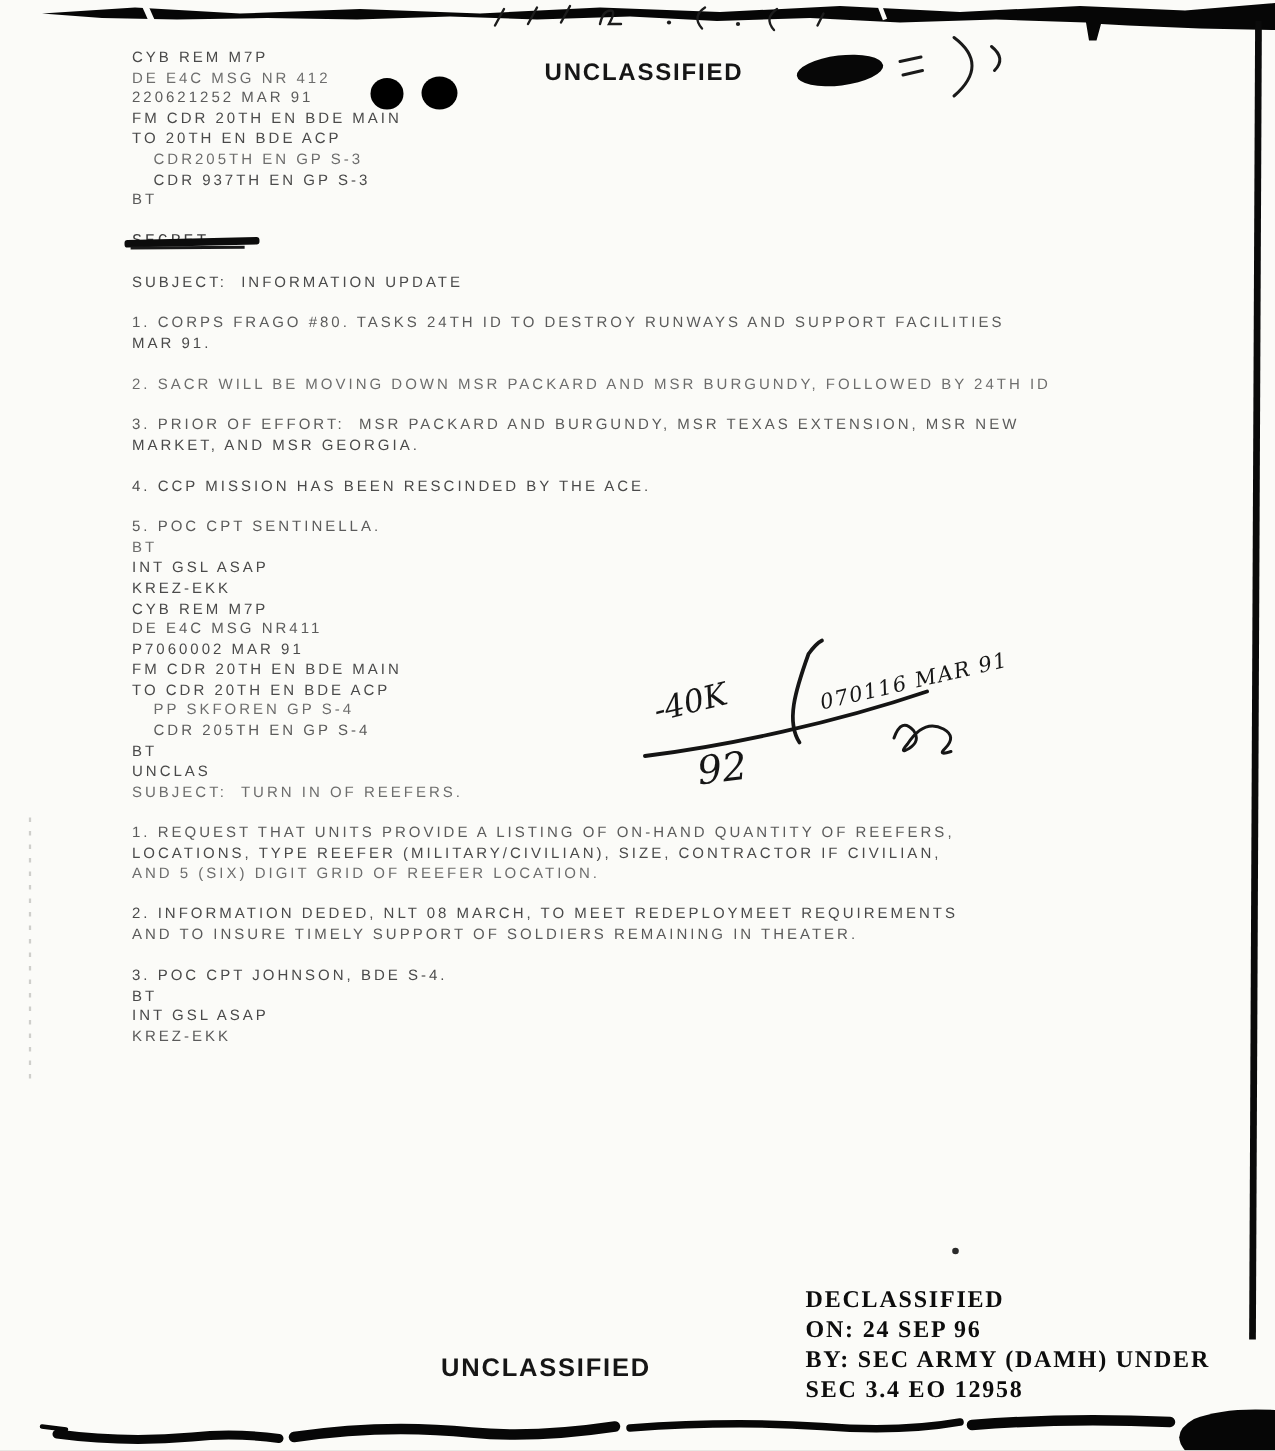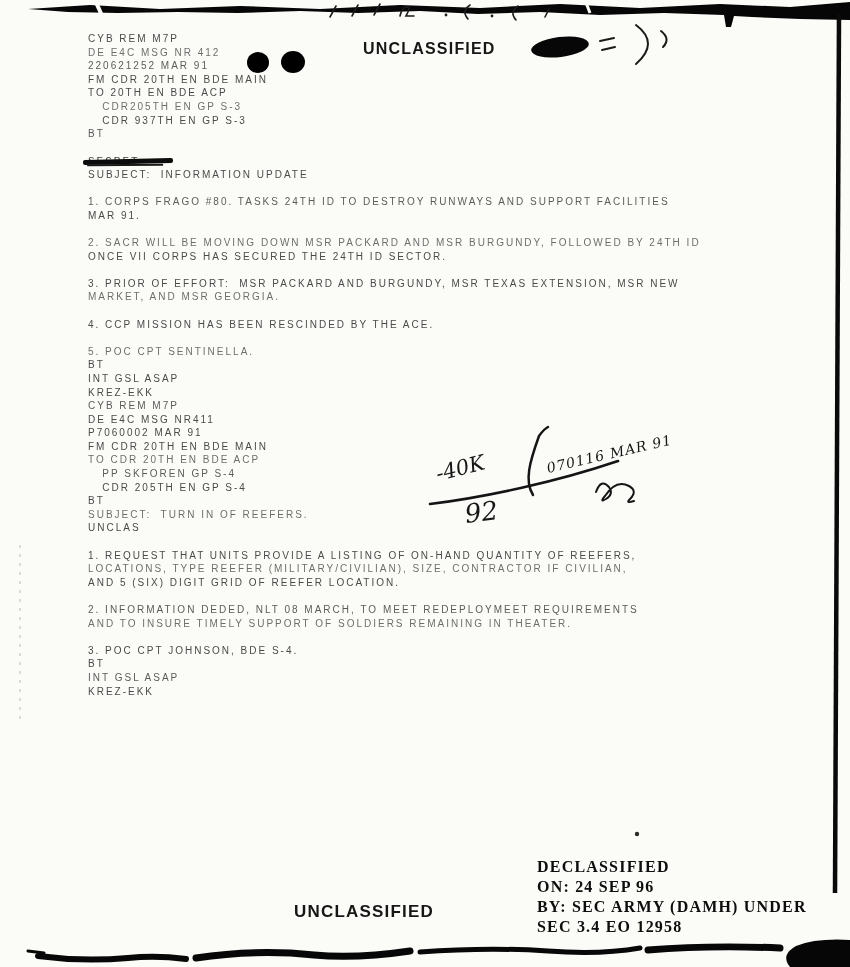--- a/index.html
+++ b/index.html
@@ -16,21 +16,21 @@
   .typed {
     position:absolute;
     font-family:Liberation Sans, sans-serif;
     font-size:10px; letter-spacing:2px; color:#4a4a4a;
     filter: blur(0.3px);
   }
   .typed .gen-line { height:13.6px; white-space:pre; }
   .typed .gen-line:nth-child(4n+2){ opacity:.8; }
   .typed .gen-line:nth-child(5n+3){ opacity:.9; }
   .block-a { left:88px; top:33px; }
-  .block-b { left:88px; top:169px; }
+  .block-b { left:88px; top:183px; }
   
   .secret-line {
     position:absolute; left:88px; top:155px; height:13.6px;
     font-family:"Liberation Mono","DejaVu Sans Mono",monospace;
     font-size:11px; letter-spacing:2px; color:#3d3d3d; filter:blur(.3px);
   }
   .scribble {
     position:absolute; left:-5px; top:4px; width:90px; height:5px;
     background:#0c0c0c; transform:rotate(-1.4deg); border-radius:2px;
   }
@@ -130,41 +130,40 @@
     <span class="scribble"></span>
   </div>
 
   <div class="typed block-b">
       <div class="gen-line">SUBJECT:  INFORMATION UPDATE</div>
       <div class="gen-line"></div>
       <div class="gen-line">1. CORPS FRAGO #80. TASKS 24TH ID TO DESTROY RUNWAYS AND SUPPORT FACILITIES</div>
       <div class="gen-line">MAR 91.</div>
       <div class="gen-line"></div>
       <div class="gen-line">2. SACR WILL BE MOVING DOWN MSR PACKARD AND MSR BURGUNDY, FOLLOWED BY 24TH ID</div>
-      <div class="gen-line">ONCE VII CORPS HAS SECURED THE 24TH ID SECTOR.</div>
       <div class="gen-line"></div>
       <div class="gen-line">3. PRIOR OF EFFORT:  MSR PACKARD AND BURGUNDY, MSR TEXAS EXTENSION, MSR NEW</div>
       <div class="gen-line">MARKET, AND MSR GEORGIA.</div>
       <div class="gen-line"></div>
       <div class="gen-line">4. CCP MISSION HAS BEEN RESCINDED BY THE ACE.</div>
       <div class="gen-line"></div>
       <div class="gen-line">5. POC CPT SENTINELLA.</div>
       <div class="gen-line">BT</div>
       <div class="gen-line">INT GSL ASAP</div>
       <div class="gen-line">KREZ-EKK</div>
       <div class="gen-line">CYB REM M7P</div>
       <div class="gen-line">DE E4C MSG NR411</div>
       <div class="gen-line">P7060002 MAR 91</div>
       <div class="gen-line">FM CDR 20TH EN BDE MAIN</div>
       <div class="gen-line">TO CDR 20TH EN BDE ACP</div>
       <div class="gen-line">   PP SKFOREN GP S-4</div>
       <div class="gen-line">   CDR 205TH EN GP S-4</div>
       <div class="gen-line">BT</div>
+      <div class="gen-line">UNCLAS</div>
       <div class="gen-line">SUBJECT:  TURN IN OF REEFERS.</div>
-      <div class="gen-line">UNCLAS</div>
       <div class="gen-line"></div>
       <div class="gen-line">1. REQUEST THAT UNITS PROVIDE A LISTING OF ON-HAND QUANTITY OF REEFERS,</div>
       <div class="gen-line">LOCATIONS, TYPE REEFER (MILITARY/CIVILIAN), SIZE, CONTRACTOR IF CIVILIAN,</div>
       <div class="gen-line">AND 5 (SIX) DIGIT GRID OF REEFER LOCATION.</div>
       <div class="gen-line"></div>
       <div class="gen-line">2. INFORMATION DEDED, NLT 08 MARCH, TO MEET REDEPLOYMEET REQUIREMENTS</div>
       <div class="gen-line">AND TO INSURE TIMELY SUPPORT OF SOLDIERS REMAINING IN THEATER.</div>
       <div class="gen-line"></div>
       <div class="gen-line">3. POC CPT JOHNSON, BDE S-4.</div>
       <div class="gen-line">BT</div>

